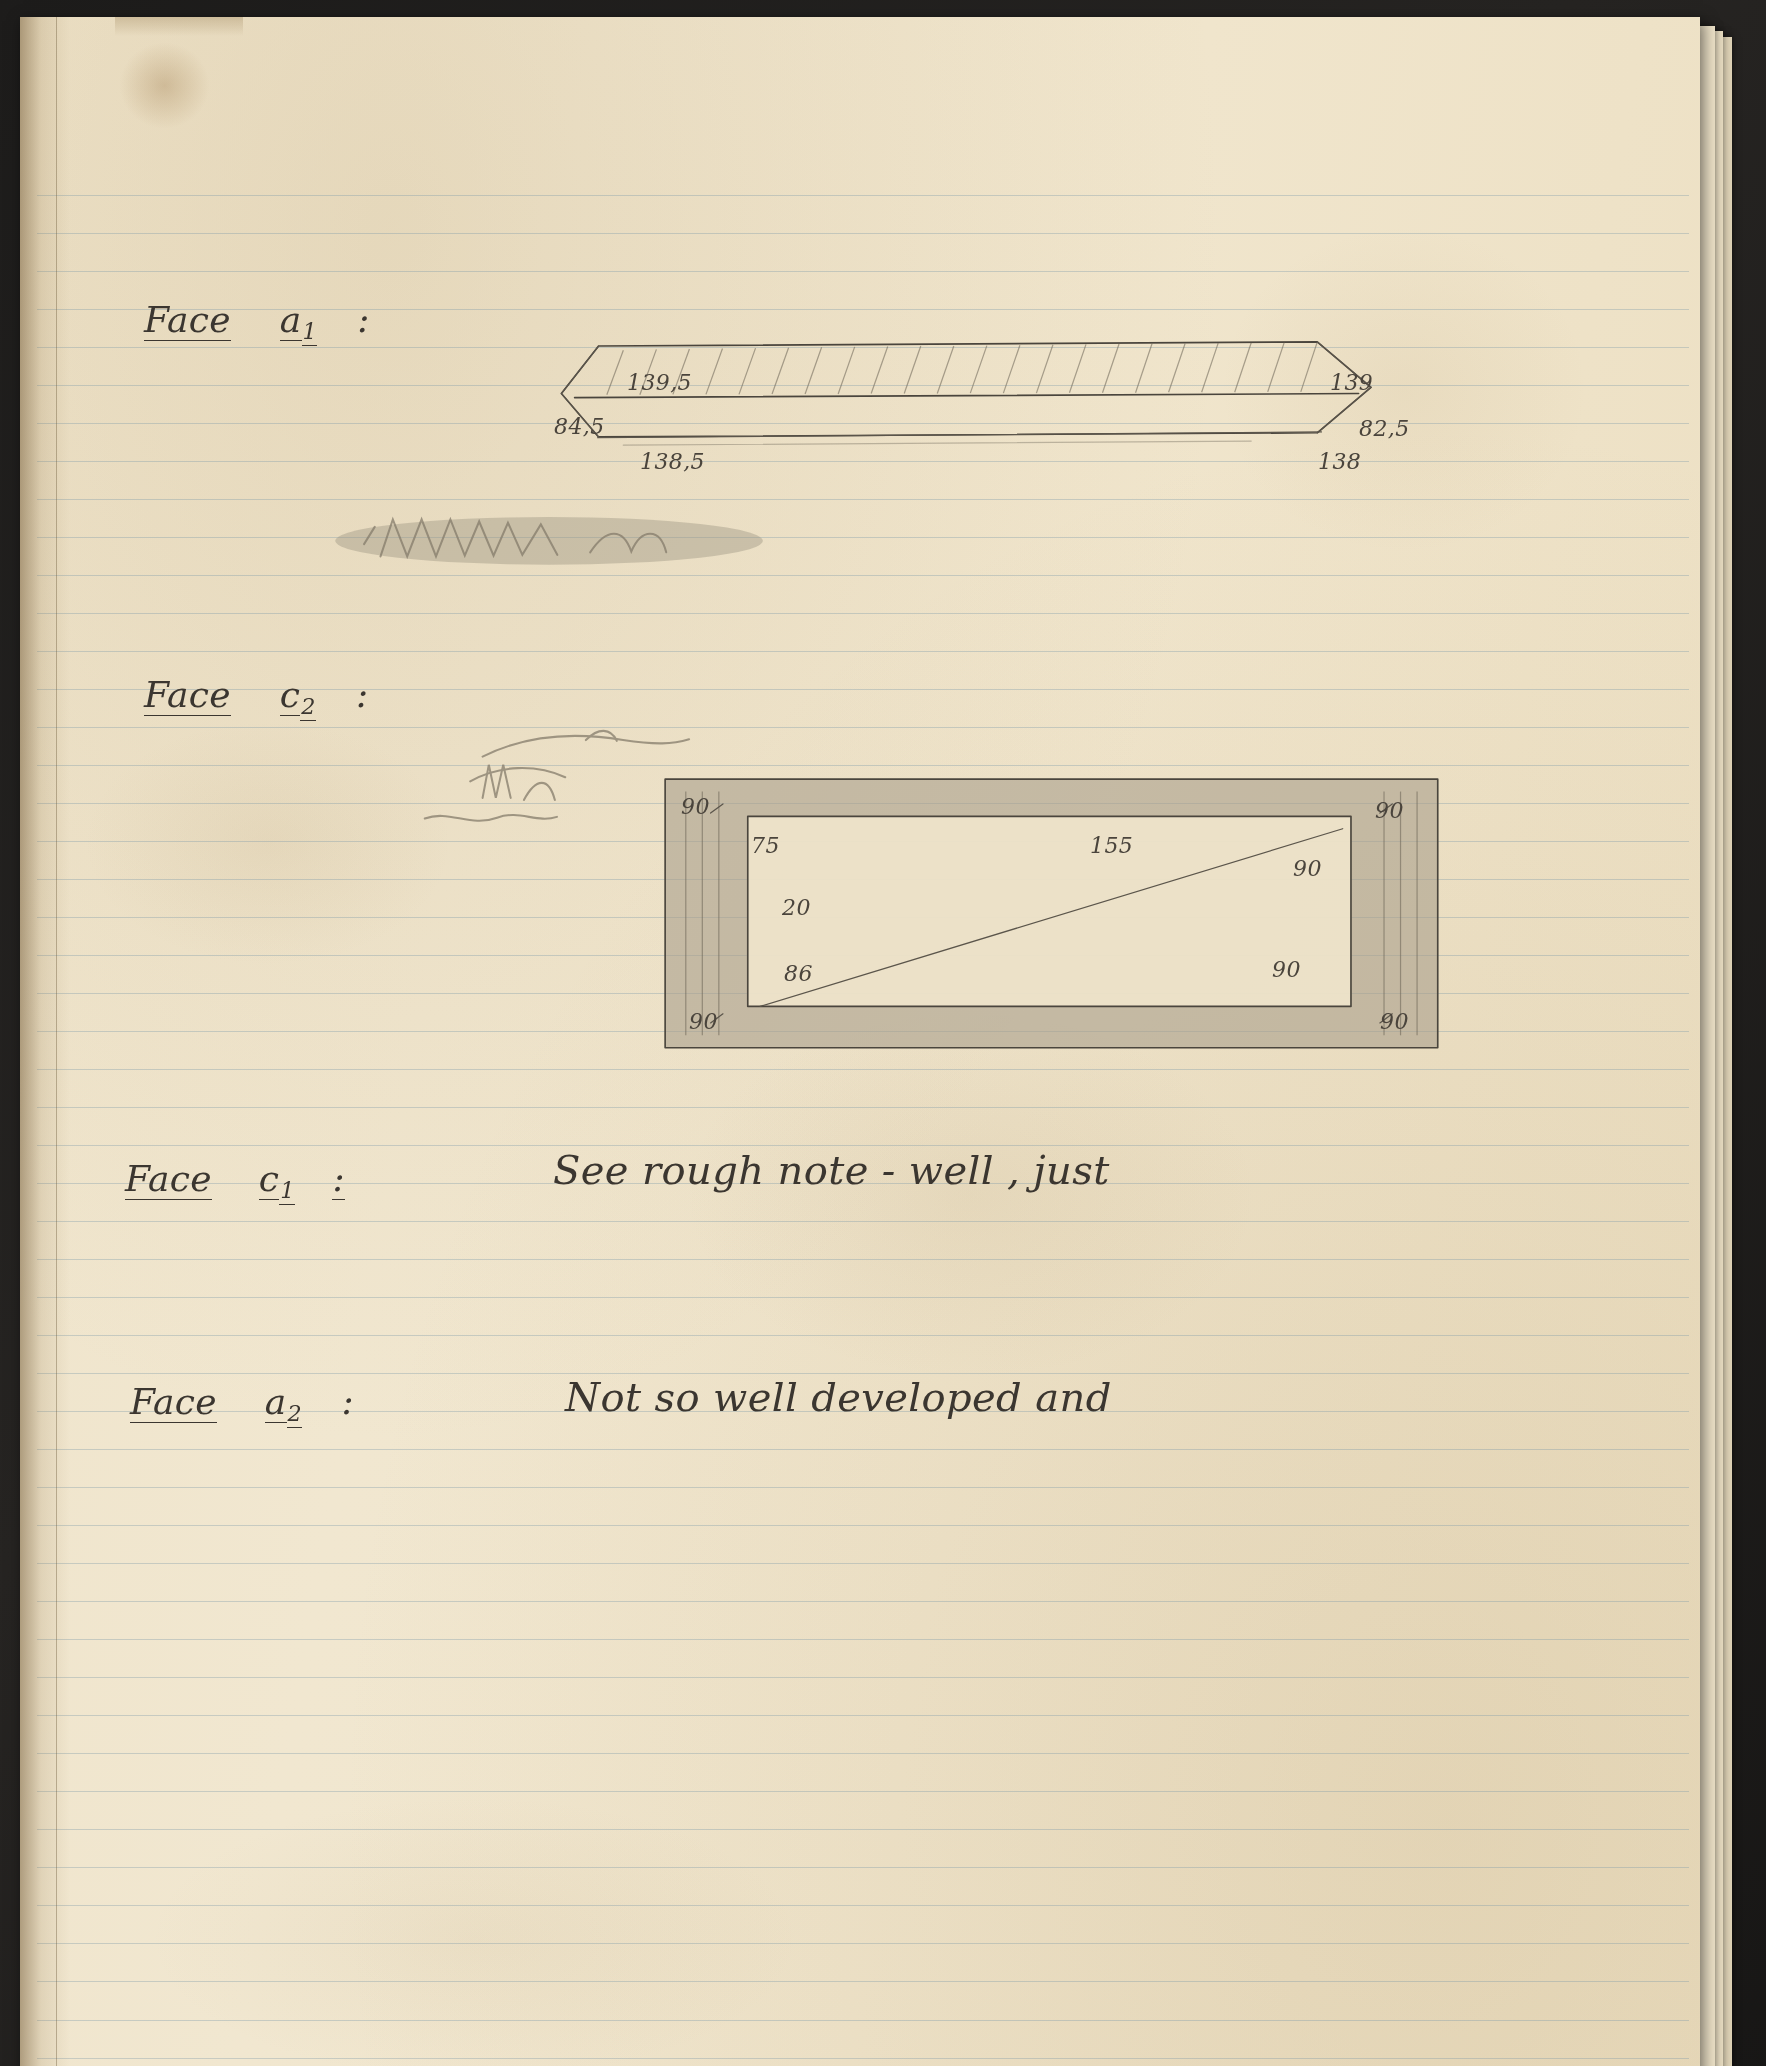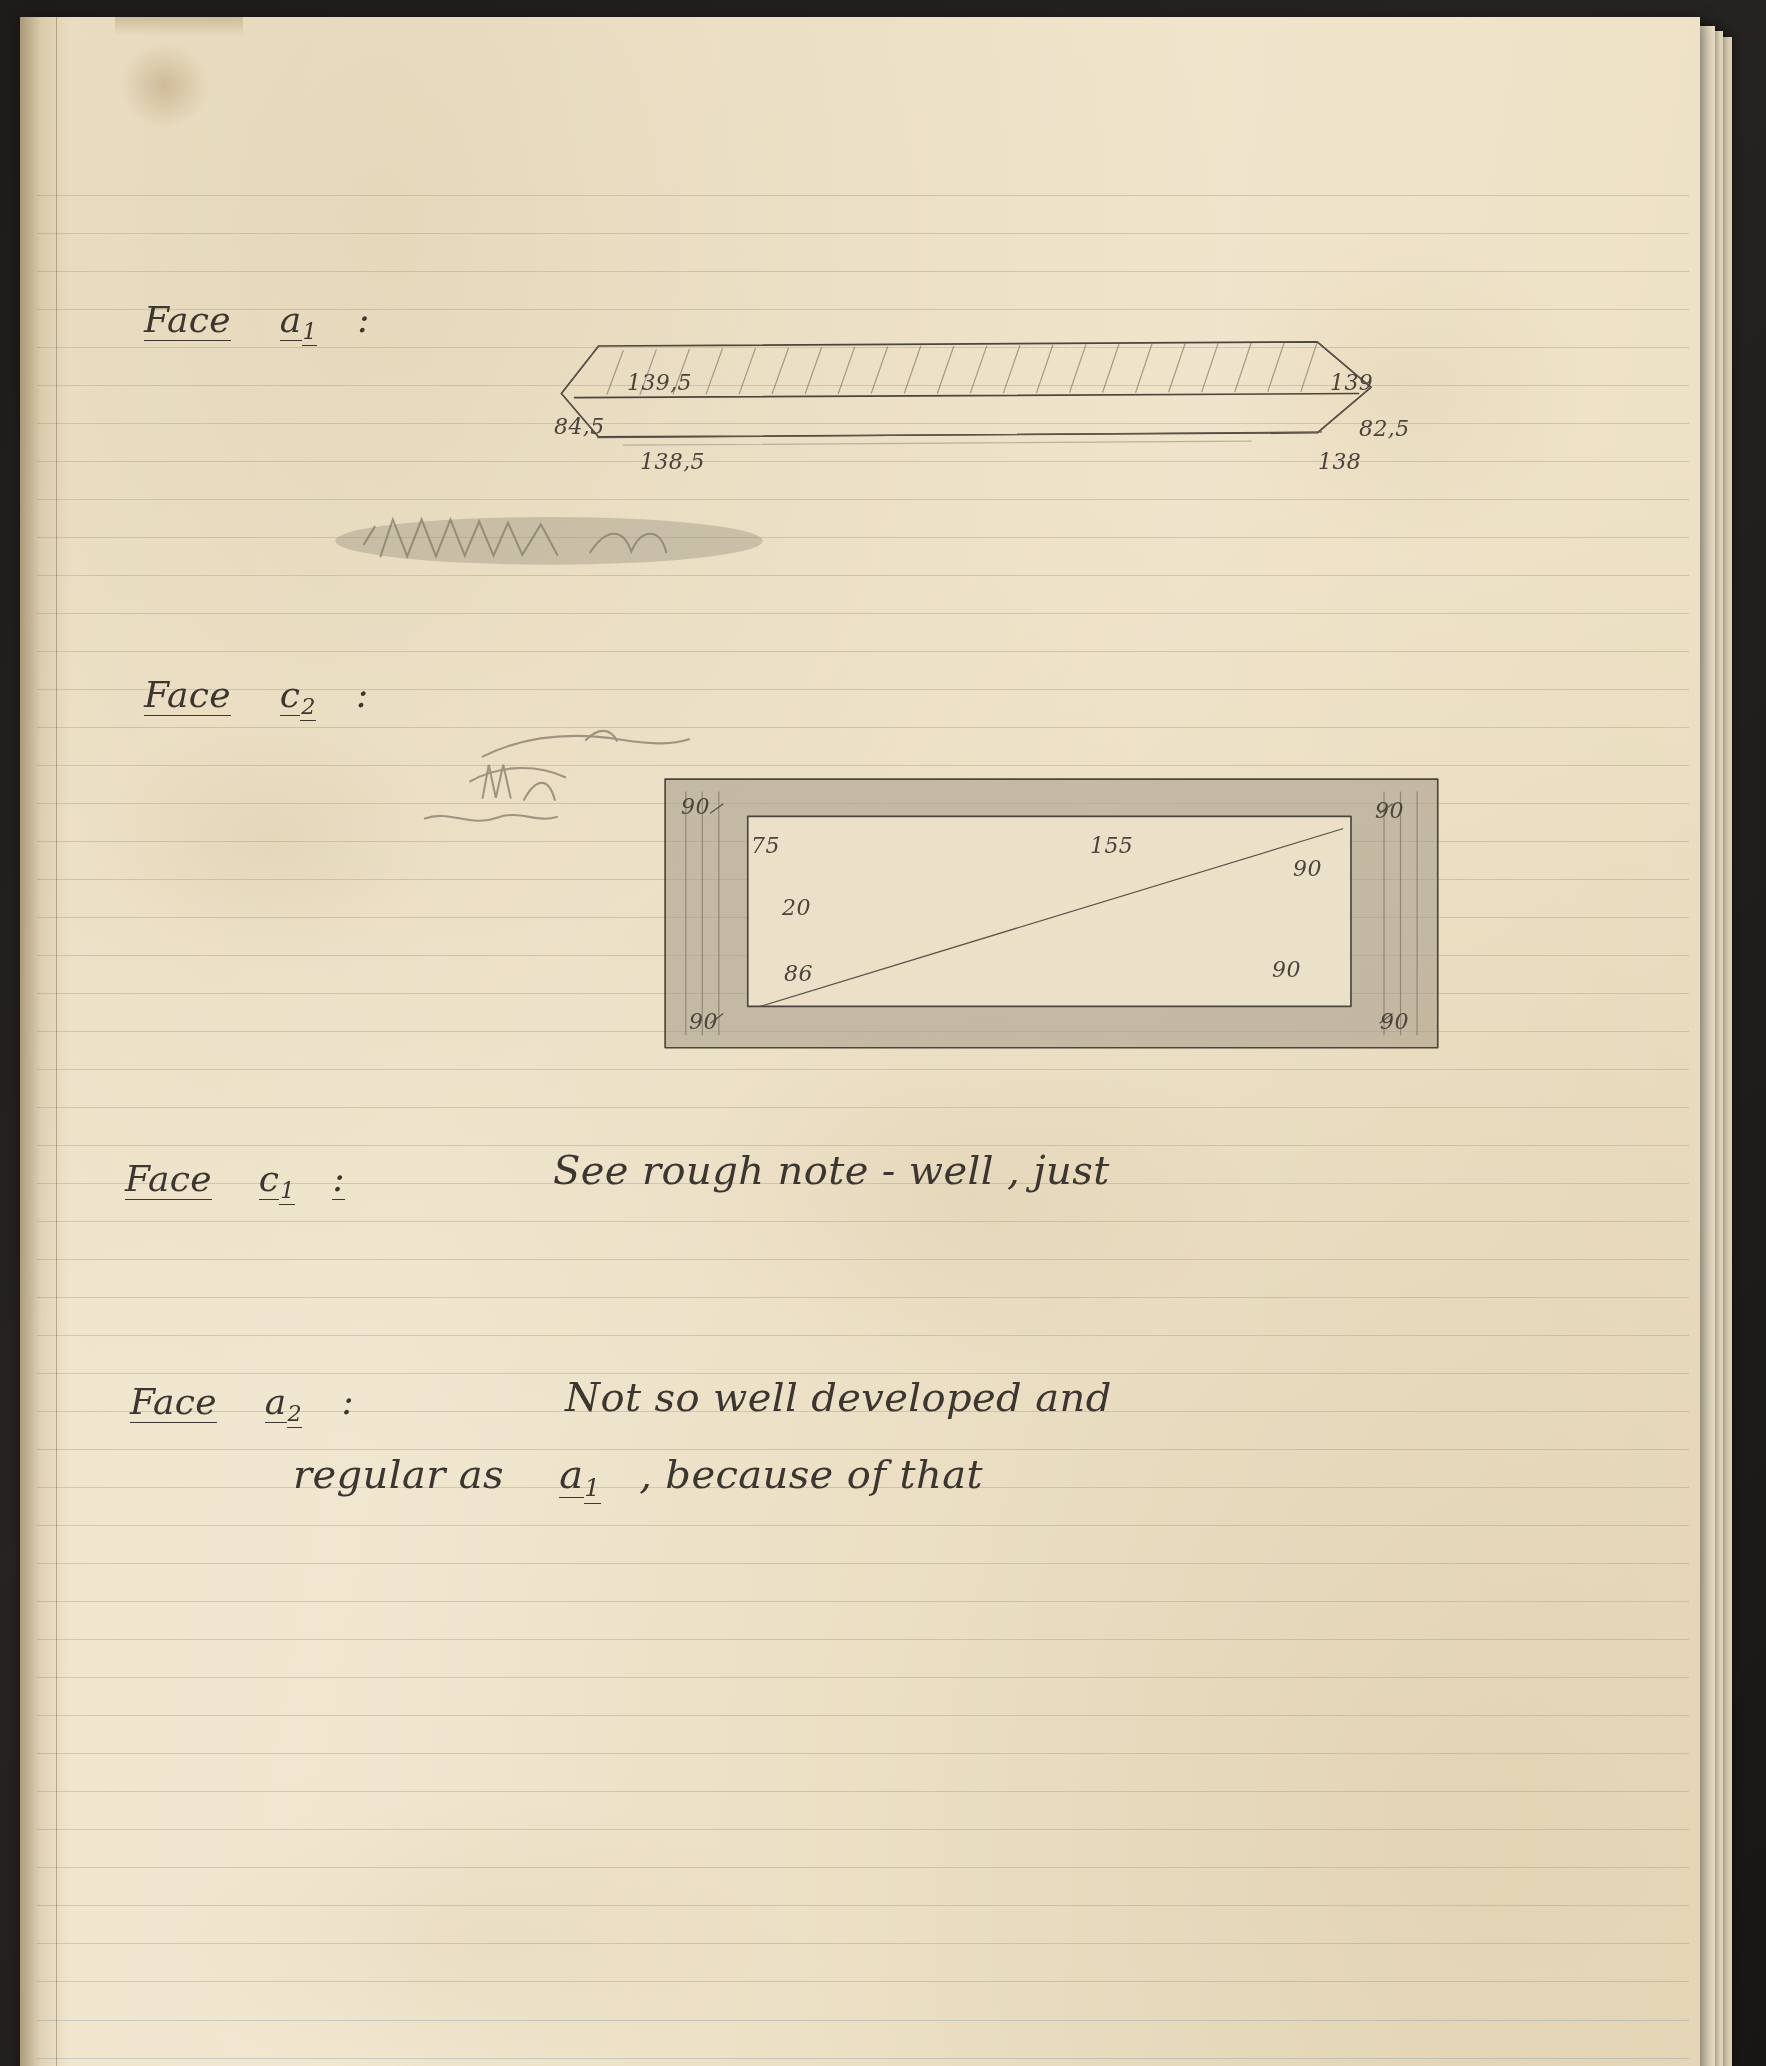--- a/index.html
+++ b/index.html
@@ -368,23 +368,16 @@
   <div class="hand lbl-face" style="left:110px; top:1364px;">
     <span class="u">Face</span>
     <span style="display:inline-block;width:24px"></span>
     <span class="u">a</span><span class="sub u">2</span>
     <span style="display:inline-block;width:15.7px"></span>
     <span>:</span>
   </div>
 
   <div class="hand body-line" style="left:545px; top:1357px;">Not  so  well  developed  and</div>
 
-  <div class="hand body-line" style="left:273px; top:1434px;">
-    <span>regular   as</span>
-    <span style="display:inline-block;width:29px"></span>
-    <span class="u">a</span><span class="sub u">1</span>
-    <span style="display:inline-block;width:12.4px"></span>
-    <span>,  because of   that</span>
-  </div>
 
 
 </div>
 
 
 </body></html>

